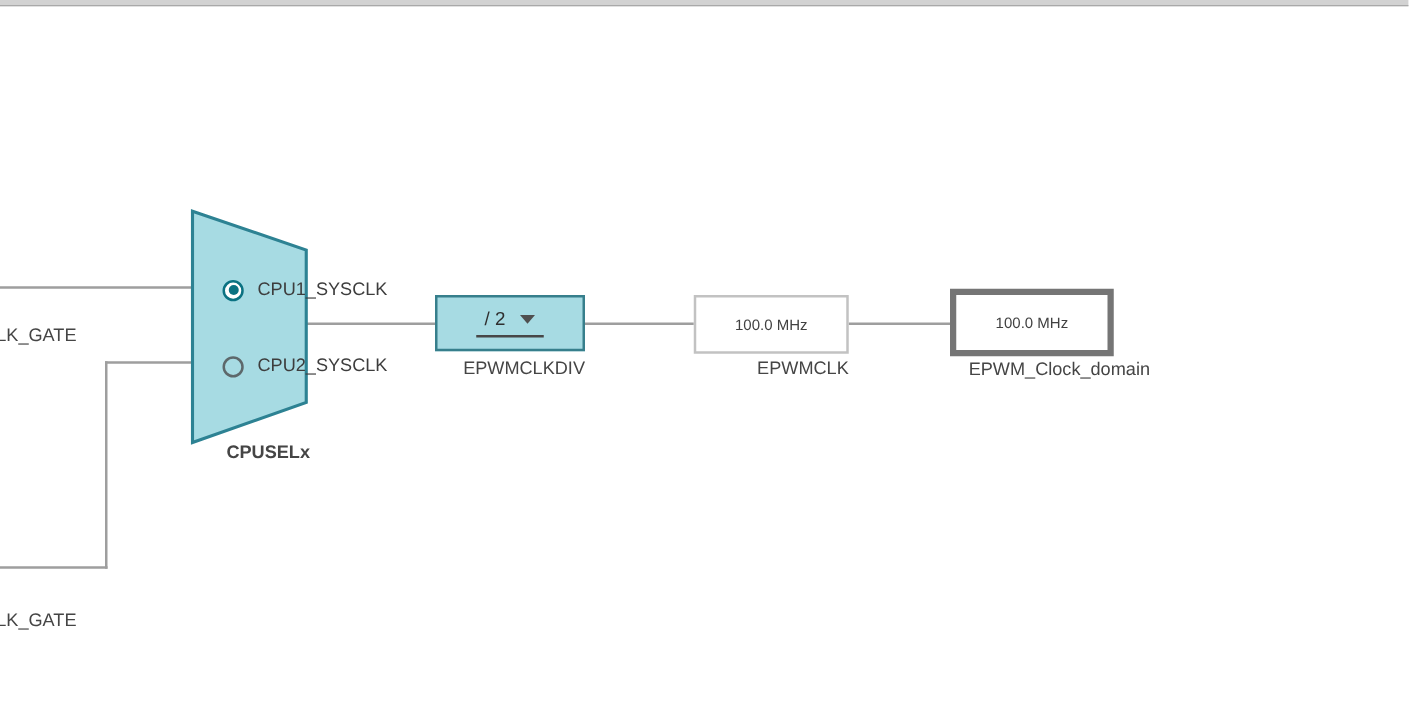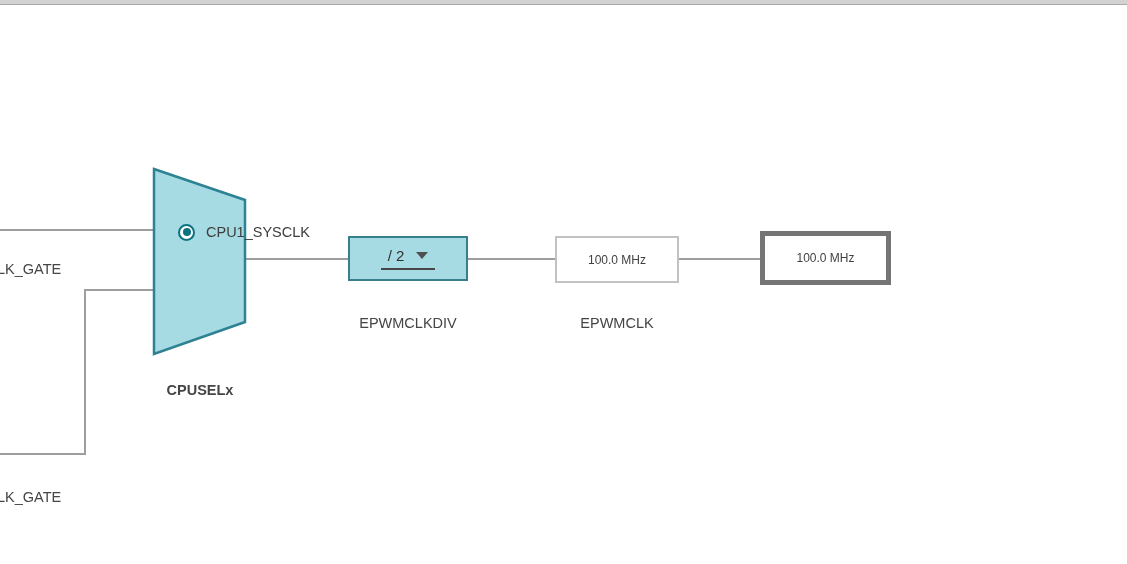--- a/index.html
+++ b/index.html
@@ -3,21 +3,21 @@
 <meta charset="utf-8">
 <style>
   html,body{margin:0;padding:0;background:#ffffff;}
   #canvas{
     position:relative;width:1127px;height:564px;overflow:hidden;background:#ffffff;
     font-family:"Liberation Sans", sans-serif;color:#3f3f3f;
   }
   .topbar{position:absolute;left:0;top:0;width:1127px;height:4px;background:#d2d2d2;border-bottom:1px solid #a9a9a9;}
   .wire{position:absolute;background:#9e9e9e;}
   .label{position:absolute;font-size:14.5px;color:#454545;white-space:nowrap;}
-  .label.center{text-align:center;margin-top:28px;}
+  .label.center{text-align:right;}
   .mux-svg{position:absolute;left:152px;top:167px;}
   .radio-row{position:absolute;display:flex;align-items:center;gap:11px;height:20px;padding-left:12px;}
   .radio{width:13px;height:13px;border-radius:50%;flex:0 0 auto;box-sizing:content-box;}
   .radio.selected{border:2.5px solid #0b7282;background:#ffffff;position:relative;}
   .radio.selected::after{content:"";position:absolute;left:2.5px;top:2.5px;width:8px;height:8px;border-radius:50%;background:#0b7282;}
   .radio.unselected{border:2.5px solid #5d686b;background:transparent;}
   .radio-label{font-size:14.5px;color:#3d3d3d;white-space:nowrap;}
   .box{position:absolute;box-sizing:border-box;display:flex;align-items:center;justify-content:center;}
   .box.teal{background:#a7dbe3;border:2px solid #377f8c;}
   .box.white{background:#ffffff;border:2px solid #c2c2c2;}
@@ -46,33 +46,38 @@
   <div class="label" style="left:-3px;top:489px;">LK_GATE</div>
 
   <svg class="mux-svg" width="96" height="190">
     <polygon points="2,2 93,33 93,155 2,187" fill="#a7dbe3" stroke="#2d8293" stroke-width="2.5"></polygon>
   </svg>
 
   <div class="radio-row" style="left:166px;top:222px;">
     <span class="radio selected"></span>
     <span class="radio-label">CPU1_SYSCLK</span>
   </div>
+  <div class="radio-row" style="left:166px;top:283px;">
+    <span class="radio unselected"></span>
+    <span class="radio-label">CPU2_SYSCLK</span>
+  </div>
 
   <div class="label center" style="left:152px;top:354px;width:96px;font-weight:bold;">CPUSELx</div>
 
   <div class="box teal" style="left:348px;top:236px;width:120px;height:45px;">
     <span class="dropdown">
       <span class="dd-value">/ 2</span>
       <span class="caret"></span>
     </span>
   </div>
   <div class="label center" style="left:348px;top:287px;width:120px;">EPWMCLKDIV</div>
 
   <div class="box white" style="left:555px;top:236px;width:124px;height:47px;">
     <span class="freq">100.0 MHz</span>
   </div>
   <div class="label center" style="left:555px;top:287px;width:124px;">EPWMCLK</div>
 
   <div class="box domain" style="left:760px;top:231px;width:131px;height:54px;">
     <span class="freq">100.0 MHz</span>
   </div>
+  <div class="label center" style="left:730px;top:288px;width:190px;">EPWM_Clock_domain</div>
 
 </div>
 
 </body></html>

